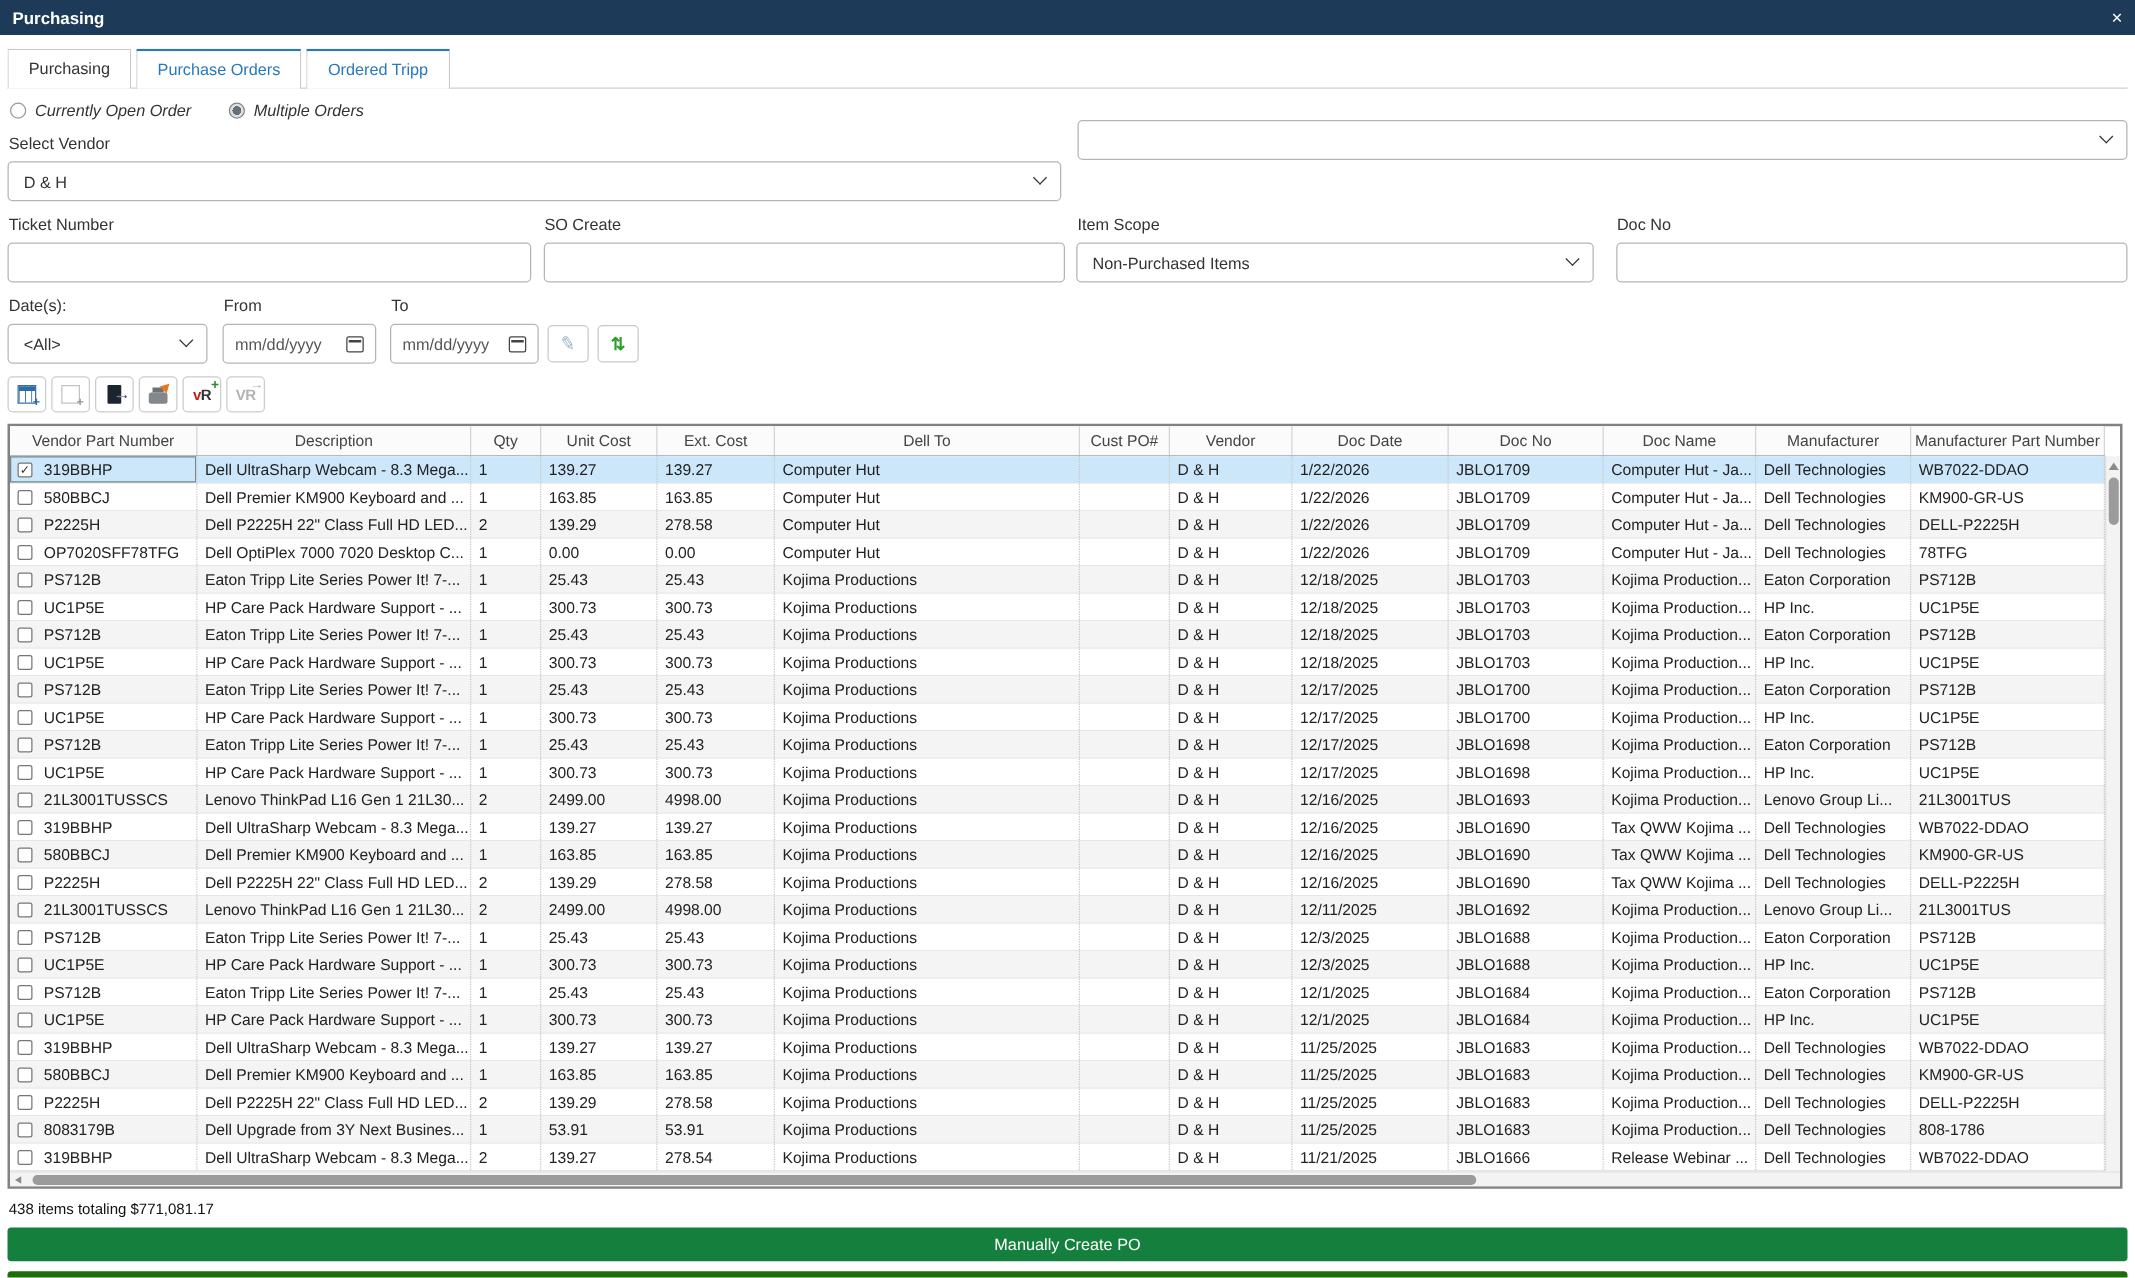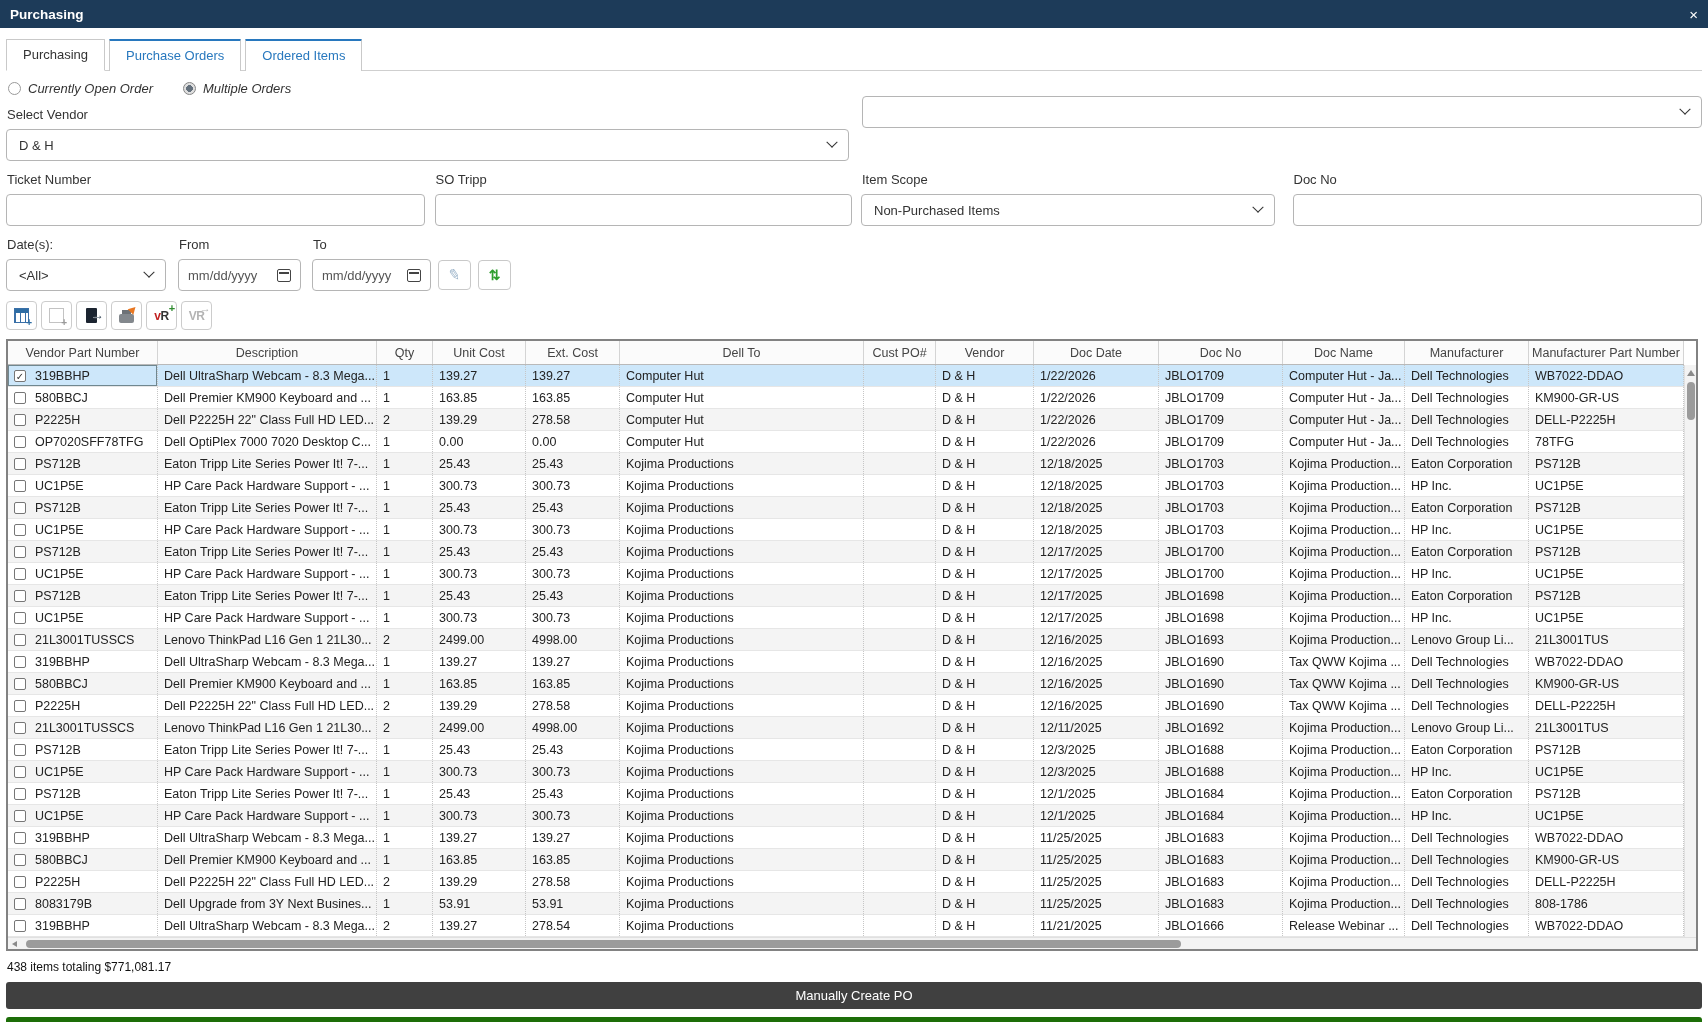--- a/index.html
+++ b/index.html
@@ -96,35 +96,35 @@
     border-bottom:6px solid #8a8a8a; margin:5px auto 0 auto; }
   .vs-thumb { width:8px; height:38px; background:#9b9b9b; border-radius:4px; margin:6px auto 0 auto; }
   .hscroll { height:12px; background:#f3f3f3; border-top:1px solid #e0e0e0; position:relative; width:1688px; }
   .hs-left { position:absolute; left:4px; top:3px; width:0; height:0; border-top:3.5px solid transparent;
     border-bottom:3.5px solid transparent; border-right:5px solid #8a8a8a; }
   .hs-thumb { position:absolute; left:18px; top:2px; height:8px; width:1155px; background:#9b9b9b; border-radius:4px; }
   
   .status { margin:9px 0 0 7px; font-size:12px; color:#111; }
   .bigbtn { width:1696px; margin:8px 0 0 6px; height:27px; border-radius:3px; color:#fff;
     display:flex; align-items:center; justify-content:center; font-size:13px; }
-  .bigbtn.blue { background:#404040; }
+  .bigbtn.blue { background:#15803d; }
   .bigbtn.green { background:#1d6e08; }
 </style>
 </head>
 <body>
 
 <div class="titlebar">
   <span>Purchasing</span>
   <span class="close">×</span>
 </div>
 
 <div class="tabbar">
   <div class="tab active">Purchasing</div>
   <div class="tab inactive">Purchase Orders</div>
-  <div class="tab inactive">Ordered Items</div>
+  <div class="tab inactive">Ordered Tripp</div>
 </div>
 
 <div class="radios">
   <div class="radio">
     <span class="rdot"></span>
     <span>Currently Open Order</span>
   </div>
   <div class="radio">
     <span class="rdot checked"></span>
     <span>Multiple Orders</span>
@@ -149,21 +149,21 @@
   </div>
 
   <div class="frow">
     <div class="w-ticket">
       <div class="flabel">Ticket Number</div>
       <div class="field">
         <span></span>
       </div>
     </div>
     <div class="w-so">
-      <div class="flabel">SO Tripp</div>
+      <div class="flabel">SO Create</div>
       <div class="field">
         <span></span>
       </div>
     </div>
     <div class="w-scope">
       <div class="flabel">Item Scope</div>
       <div class="sel">
         <span>Non-Purchased Items</span>
         <span class="chev"></span>
       </div>

